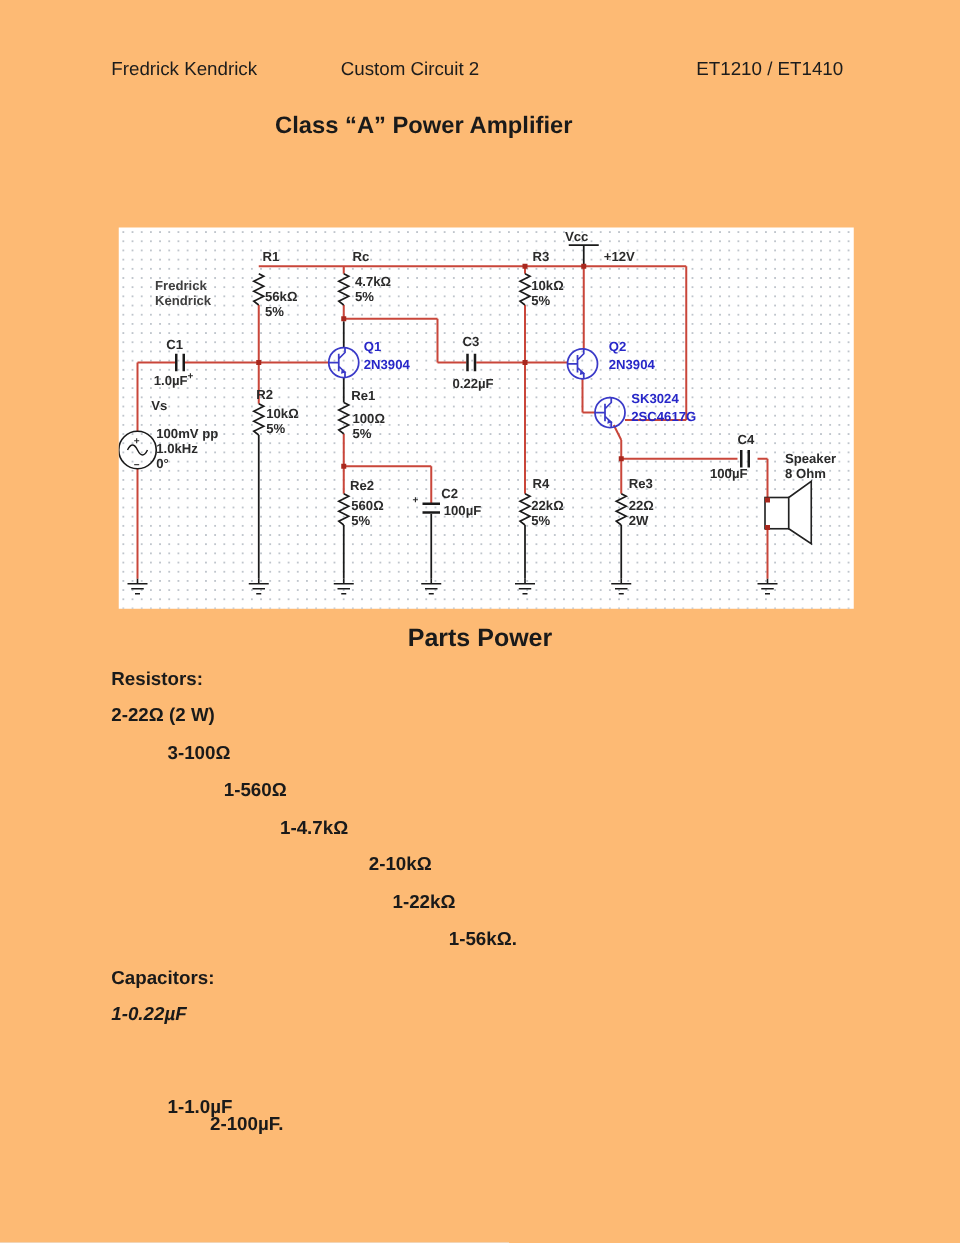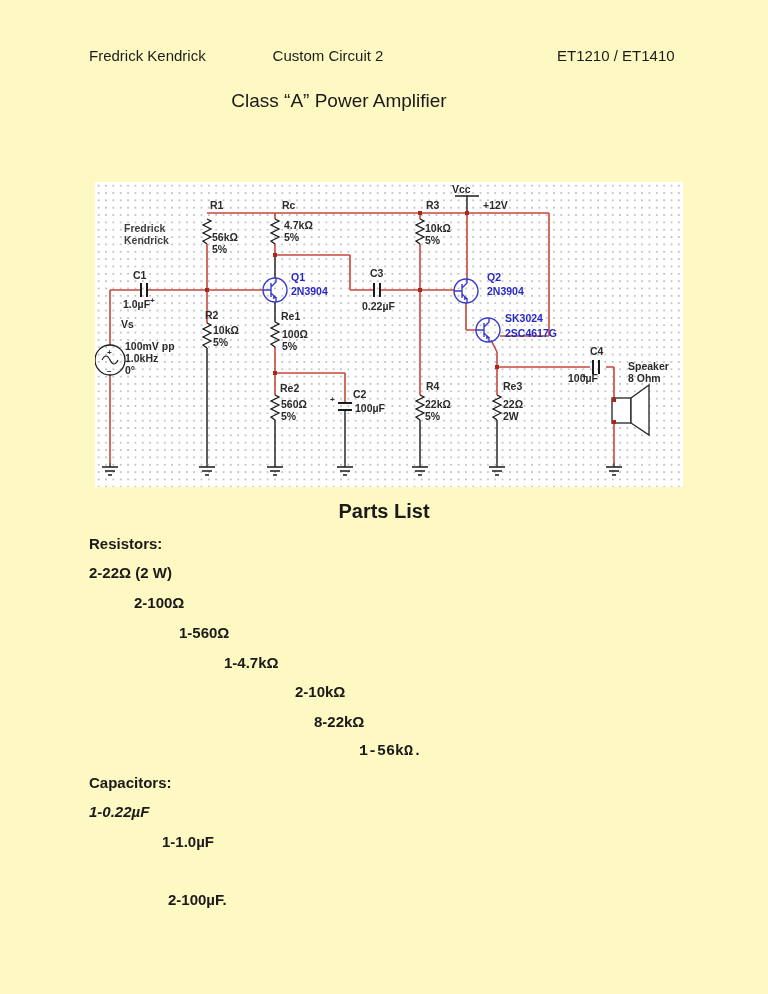--- a/index.html
+++ b/index.html
@@ -1,20 +1,20 @@
 <!DOCTYPE html>
 <html><head>
 <meta charset="utf-8">
 <style>
   html,body{margin:0;padding:0;background:#e9e9e9;}
-  .page{position:relative;width:768px;height:994px;background:#fef9c3;overflow:hidden;
+  .page{position:relative;width:768px;height:994px;background:#fdba74;overflow:hidden;
         font-family:"Liberation Sans",sans-serif;color:#1a1a1a;}
   .abs{position:absolute;white-space:nowrap;}
   .hdr{font-size:15px;color:#1c1c1c;}
-  .doc-title{font-size:19px;font-weight:normal;text-align:center;}
+  .doc-title{font-size:19px;font-weight:bold;text-align:center;}
   .pl-title{font-size:20px;font-weight:bold;text-align:center;width:768px;left:0;}
   .pl-line{font-size:15px;font-weight:bold;}
   .panel{position:absolute;left:95px;top:182px;width:588px;height:305px;background-color:#ffffff;
          background-image:radial-gradient(circle,#bfc5cc 0.9px,transparent 1.05px);
          background-size:7.35px 7.35px;}
   svg text{font-family:"Liberation Sans",sans-serif;font-weight:bold;font-size:10.5px;fill:#2b2b2b;}
   svg text.blue{fill:#2727c8;}
   svg text.sm{font-size:8px;font-weight:bold;}
   svg text.note{fill:#3f3f3f;}
 </style>
@@ -166,29 +166,29 @@
       <text x="26" y="146">Vs</text>
       <text x="30" y="168">100mV pp</text>
       <text x="30" y="180">1.0kHz</text>
       <text x="30" y="192">0°</text>
 
       <text x="533" y="188">Speaker</text>
       <text x="533" y="200">8 Ohm</text>
     </svg>
   </div>
 
-  <div class="abs pl-title" style="top:500px;">Parts List</div>
+  <div class="abs pl-title" style="top:500px;">Parts Power</div>
 
   <div class="abs pl-line" style="left:89px;top:535px;">Resistors:</div>
   <div class="abs pl-line" style="left:89px;top:564px;">2-22Ω (2 W)</div>
-  <div class="abs pl-line" style="left:134px;top:594px;">2-100Ω</div>
+  <div class="abs pl-line" style="left:134px;top:594px;">3-100Ω</div>
   <div class="abs pl-line" style="left:179px;top:624px;">1-560Ω</div>
   <div class="abs pl-line" style="left:224px;top:654px;text-align:center;">1-4.7kΩ</div>
   <div class="abs pl-line" style="left:269px;top:683px;margin-left:26px;">2-10kΩ</div>
-  <div class="abs pl-line" style="left:314px;top:713px;">8-22kΩ</div>
-  <div class="abs pl-line" style="left:359px;top:743px;font-family:Liberation Mono, monospace;">1-56kΩ.</div>
+  <div class="abs pl-line" style="left:314px;top:713px;">1-22kΩ</div>
+  <div class="abs pl-line" style="left:359px;top:743px;">1-56kΩ.</div>
 
   <div class="abs pl-line" style="left:89px;top:774px;">Capacitors:</div>
   <div class="abs pl-line" style="left:89px;top:803px;font-style:italic;">1-0.22µF</div>
-  <div class="abs pl-line" style="left:134px;top:833px;margin-left:28px;">1-1.0µF</div>
+  <div class="abs pl-line" style="left:134px;top:877px;">1-1.0µF</div>
   <div class="abs pl-line" style="left:168px;top:863px;margin-top:28px;">2-100µF.</div>
 
 </div>
 
 </body></html>

